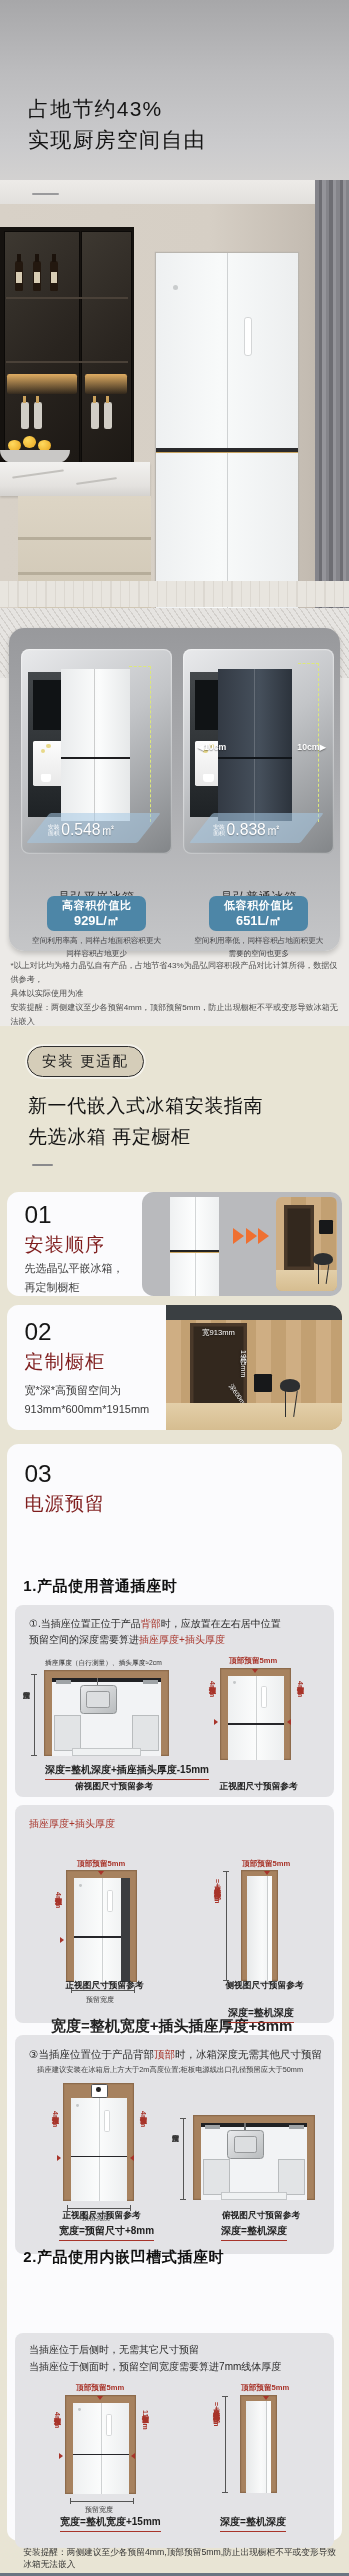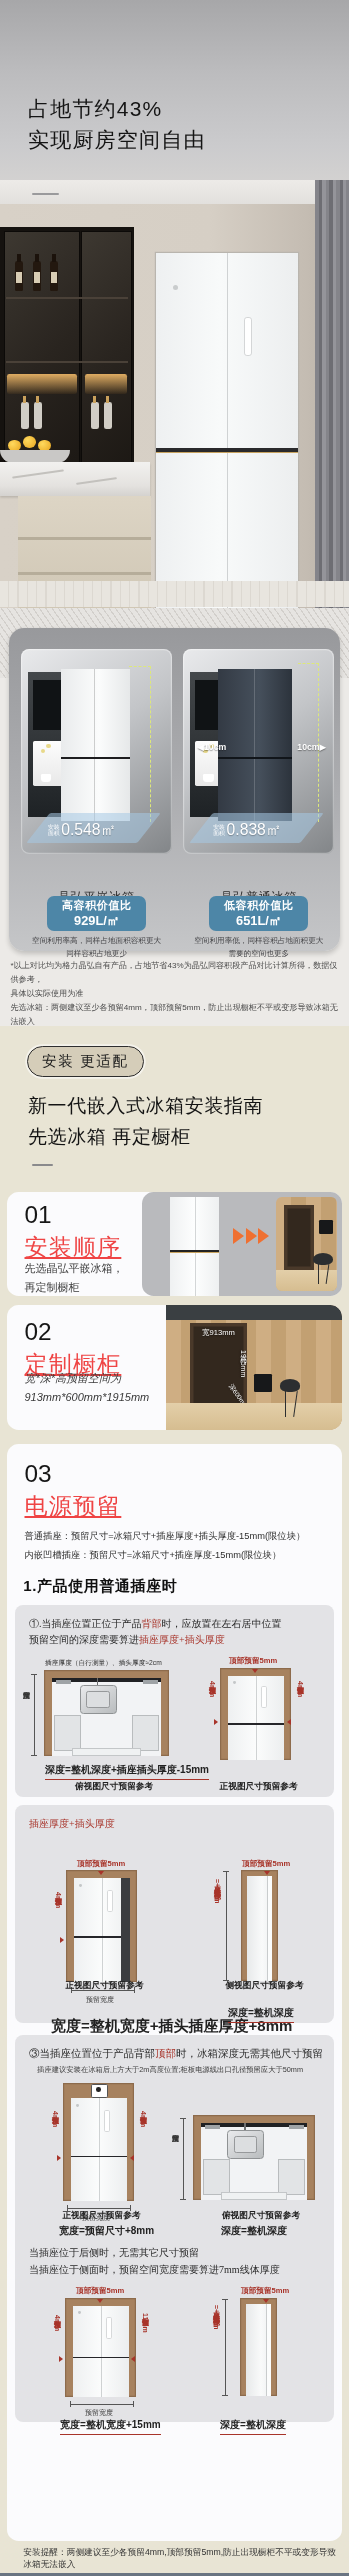--- a/index.html
+++ b/index.html
@@ -65,41 +65,41 @@
   .cmp-badge .l1{font-size:11px;font-weight:600;letter-spacing:0.6px;}
   .cmp-badge .l2{font-size:12.8px;font-weight:600;}
   .cmp-desc{position:absolute;width:163px;text-align:center;font-size:7.6px;color:#47474a;line-height:12.2px;}
   .cmp-note{left:10.5px;width:329px;color:#4c4c4c;font-size:8.1px;line-height:14px;}
   
   .inst{left:0;top:1026px;width:349px;height:1550px;background:#e8e4d4;}
   .inst-pill{left:27px;top:20px;height:29px;padding:0 14px;background:#d5cdb9;font-size:14.5px;color:#1c1c1c;letter-spacing:1.7px;}
   .inst-title{left:28px;color:#141414;font-size:19px;letter-spacing:0.6px;font-weight:500;}
   .card{position:absolute;left:7px;width:335px;border-radius:11.6px;background:#fbfbfd;}
   .stepnum{font-size:24.4px;color:#161616;font-weight:500;}
-  .steptitle{font-size:23px;color:#ef4444;font-weight:500;letter-spacing:1.2px;text-decoration:underline;}
+  .steptitle{font-size:19px;color:#7f1d1d;font-weight:500;letter-spacing:1.2px;}
   .stepdesc{font-size:11px;color:#3a3a3a;line-height:18.6px;}
   .gray-panel{position:absolute;top:0;right:0;height:100%;border-radius:11.6px;background:#b9babd;overflow:hidden;}
   .mini-fridge{position:absolute;background:linear-gradient(90deg,#eff1f2,#fdfefe 50%,#eef0f1);}
   .mini-fridge .v{position:absolute;left:50%;top:0;width:0.6px;height:100%;background:#d3d6d7;}
   .mini-fridge .h{position:absolute;left:0;top:54%;width:100%;height:1.7px;background:#222;}
   .mini-fridge .h:after{content:"";position:absolute;left:0;top:1.7px;width:100%;height:0.6px;background:#c8a35f;}
   .tri{width:0;height:0;border-top:8.1px solid transparent;border-bottom:8.1px solid transparent;border-left:11.6px solid #ef7031;position:absolute;}
   .kimg{position:absolute;border-radius:5.8px;overflow:hidden;background:repeating-linear-gradient(90deg,#cfae83 0 15px,#c2a072 15px 30px);}
   .kimg .recess{position:absolute;background:#33281e;box-shadow:inset 0 0 0 3.5px #4a392a;}
   .kimg .floorw{position:absolute;left:0;bottom:0;width:100%;height:22%;background:linear-gradient(180deg,#e3cfa9,#d6bd90);}
   .kimg .appl{position:absolute;background:#17181a;border-radius:1.2px;}
   .kimg .seat{position:absolute;width:20px;height:12.8px;border-radius:50% 50% 40% 40%;background:#2c2e30;}
   .kimg .leg{position:absolute;width:1.2px;background:#2c2e30;}
   .dimlabel{position:absolute;color:#fff;font-size:7px;text-shadow:0 0.6px 1.2px rgba(0,0,0,.5);}
   .vert{writing-mode:vertical-rl;}
   
   .formula-intro{font-size:9.3px;color:#2e2e2e;line-height:19px;}
   .h2{font-size:15px;font-weight:700;color:#111;letter-spacing:0.6px;}
   .subcard{position:absolute;left:8.1px;width:319px;border-radius:8.1px;background:#e3e3e6;}
-  .sc-text{font-size:10px;color:#2a2a2a;line-height:16.3px;font-family:Liberation Serif, serif;}
+  .sc-text{font-size:10px;color:#2a2a2a;line-height:16.3px;}
   .red{color:#a8342a;}
   .sc-note{font-size:7.3px;color:#3c3c3c;}
   
   .dg-front{position:absolute;background:#a7825f;box-shadow:inset 0 0 0 1.2px #8d6b4c;}
   .dg-front .inner{position:absolute;left:7.6px;top:7.6px;right:7.6px;bottom:0;background:linear-gradient(90deg,#eef0f1,#fbfcfc 50%,#eceeef);}
   .dg-front .v{position:absolute;left:50%;top:0;width:0.6px;height:100%;background:#cfd2d3;}
   .dg-front .h{position:absolute;left:0;top:56%;width:100%;height:1.7px;background:#26262a;}
   .dg-front .ctrl{position:absolute;left:60%;top:12%;width:3.5px;height:20px;background:#fff;border:0.6px solid #d7d9da;border-radius:1.7px;}
   .dg-front .logo{position:absolute;left:9%;top:6%;width:2.9px;height:2.9px;border-radius:50%;background:#c4c7c8;}
   .dg-front .sock-strip{position:absolute;right:7.6px;top:7.6px;width:8.1px;bottom:0;background:#3b3d40;}
@@ -253,21 +253,21 @@
       </div>
       <div class="cmp-desc" style="left:5.8px;top:307px;">
         <div>空间利用率高，同样占地面积容积更大</div>
         <div>同样容积占地更少</div>
       </div>
     </div>
 
     <div class="abs cmp-note" style="top:351px;">
       <div>*以上对比均为格力晶弘自有产品，占地节省43%为晶弘同容积段产品对比计算所得，数据仅供参考，</div>
       <div>具体以实际使用为准</div>
-      <div>先选冰箱：两侧建议至少各预留4mm，顶部预留5mm，防止出现橱柜不平或变形导致冰箱无法嵌入</div>
+      <div>安装提醒：两侧建议至少各预留4mm，顶部预留5mm，防止出现橱柜不平或变形导致冰箱无法嵌入</div>
     </div>
   </div>
 
   <div class="abs inst">
     <div class="abs inst-title" style="top:67px;">新一代嵌入式冰箱安装指南</div>
     <div class="abs pill inst-pill">
         <span>安装 更适配</span>
       </div>
     <div class="abs inst-title" style="top:98px;">先选冰箱 再定橱柜</div>
     <div class="abs dash-mark" style="left:32px;top:138px;width:21px;"></div>
@@ -294,45 +294,41 @@
           <div class="seat" style="left:37px;top:56px;"></div>
           <div class="leg" style="left:42px;top:67px;height:20px;"></div>
           <div class="leg" style="left:51px;top:67px;height:20px;transform:rotate(8deg);"></div>
         </div>
       </div>
     </div>
 
     <div class="card" style="top:279px;height:125px;overflow:hidden;">
       <div class="abs stepnum" style="left:17.5px;top:12.8px;">02</div>
       <div class="abs steptitle" style="left:17.5px;top:44px;">定制橱柜</div>
-      <div class="abs stepdesc" style="left:17.5px;top:64px;font-style:italic;">
+      <div class="abs stepdesc" style="left:17.5px;top:76px;">
         <div>宽*深*高预留空间为</div>
         <div>913mm*600mm*1915mm</div>
       </div>
       <div class="kimg" style="left:159px;top:0;width:176px;height:125px;border-radius:0 11.6px 11.6px 0;">
         <div style="position:absolute;left:0;top:0;width:100%;height:15px;background:#3a3f42;"></div>
         <div class="recess" style="left:24.4px;top:17.5px;width:57px;height:86px;"></div>
         <div class="dimlabel" style="left:36px;top:23px;font-size:7.6px;">宽913mm</div>
         <div class="dimlabel vert" style="left:72px;top:45px;font-size:7px;">高1915mm</div>
         <div class="dimlabel" style="left:58px;top:87px;transform:rotate(55deg);font-size:6.4px;">深600mm</div>
         <div class="appl" style="left:88px;top:69px;width:17.5px;height:17.5px;"></div>
         <div class="floorw"></div>
         <div class="seat" style="left:114px;top:74px;"></div>
         <div class="leg" style="left:119px;top:86px;height:25.6px;"></div>
         <div class="leg" style="left:129px;top:86px;height:25.6px;transform:rotate(8deg);"></div>
       </div>
     </div>
 
     <div class="card" style="top:418px;height:1097px;">
       <div class="abs stepnum" style="left:17.5px;top:16.3px;">03</div>
       <div class="abs steptitle" style="left:17.5px;top:47px;">电源预留</div>
-      <div class="abs formula-intro" style="left:17.5px;top:83px;">
-        <div>普通插座：预留尺寸=冰箱尺寸+插座厚度+插头厚度-15mm(限位块）</div>
-        <div>内嵌凹槽插座：预留尺寸=冰箱尺寸+插座厚度-15mm(限位块）</div>
-      </div>
       <div class="abs h2" style="left:16.3px;top:133px;">1.产品使用普通插座时</div>
 
       <div class="subcard" style="top:161px;height:192px;">
         <div class="abs sc-text" style="left:14px;top:10.5px;">
           <div><span>①.当插座位置正位于产品</span><span class="red">背部</span><span>时，应放置在左右居中位置</span></div>
           <div><span>预留空间的深度需要算进</span><span class="red">插座厚度+插头厚度</span></div>
         </div>
         <div class="abs blab" style="left:30px;top:54px;font-size:6.7px;">插座厚度（自行测量）、插头厚度≈2cm</div>
 
         <div class="dg-top" style="left:29px;top:65px;width:125px;height:86px;">
@@ -442,21 +438,21 @@
         <div class="brack-v" style="left:165px;top:83px;height:80px;"></div>
         <div class="abs blab vert" style="left:155px;top:94px;">预留空间深度</div>
         <div class="dg-formula" style="left:44px;top:189px;">宽度=预留尺寸+8mm</div>
         <div class="dg-formula" style="left:206px;top:189px;">深度=整机深度</div>
       </div>
       <div class="dg-cap" style="left:42px;top:766px;width:105px;">正视图尺寸预留参考</div>
       <div class="dg-cap" style="left:196px;top:766px;width:116px;">俯视图尺寸预留参考</div>
 
       <div class="abs h2" style="left:16.3px;top:804px;">2.产品使用内嵌凹槽式插座时</div>
 
-      <div class="subcard" style="top:792px;height:186px;">
+      <div class="subcard" style="top:889px;height:215px;">
         <div class="abs sc-text" style="left:14px;top:9.3px;">
           <div>当插座位于后侧时，无需其它尺寸预留</div>
           <div>当插座位于侧面时，预留空间宽度需要算进7mm线体厚度</div>
         </div>
         <div class="redlab" style="left:61px;top:50px;font-size:7.6px;">顶部预留5mm</div>
         <div class="dg-front" style="left:50px;top:62px;width:71px;height:99px;">
           <div class="redtri-d" style="left:32px;top:1.2px;"></div>
           <div class="inner">
             <div class="logo"></div>
               <div class="v"></div>

